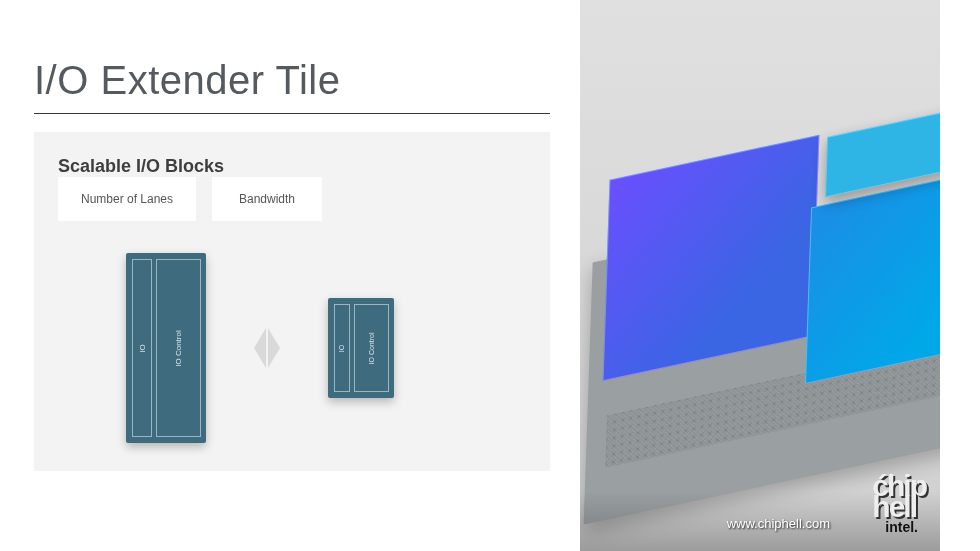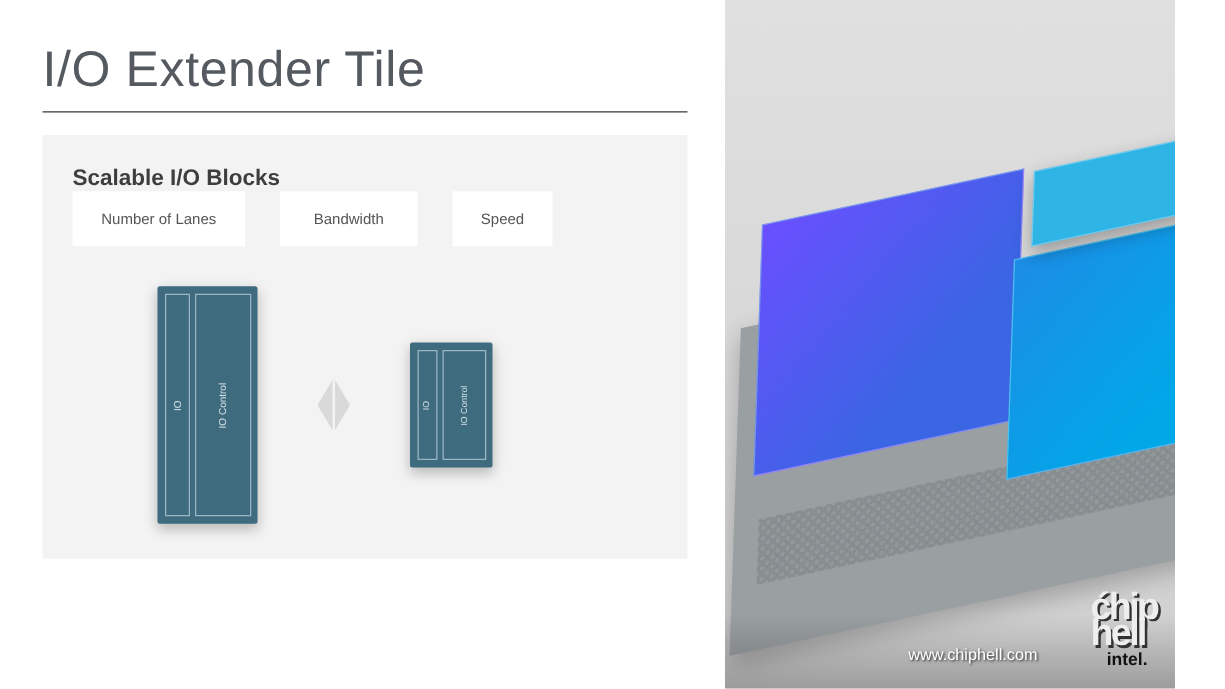--- a/index.html
+++ b/index.html
@@ -1,25 +1,25 @@
 <!DOCTYPE html>
 <html><head>
 <meta charset="utf-8">
 <style>
   * { box-sizing: border-box; margin: 0; padding: 0; }
   html, body { width: 980px; height: 551px; overflow: hidden; font-family: Arial, Helvetica, sans-serif; }
   body { display: flex; background: #fff; }
   .left-col { width: 580px; height: 551px; background: #fff; padding: 34px 30px 0 34px; position: relative; }
   .right-col { width: 360px; height: 551px; background: linear-gradient(180deg,#e0e0e1 0%,#d0d0d1 100%); position: relative; overflow: hidden; }
   .title { font-size: 40px; font-weight: 300; color: #545a60; letter-spacing: 0.5px; display: flex; align-items: baseline; }
-  .title .ioslash { margin-right: 2px; }
+  .title .ioslash { margin-right: 2px; margin-top: 24px; }
   .title-underline { height: 1px; background: #353a3f; margin-top: 10px; margin-bottom: 18px; width: 100%; }
   .panel { background: #f3f3f3; padding: 24px 24px 28px 24px; width: 100%; }
   .panel-title { font-size: 18px; color: #3e3e3e; font-weight: 600; }
-  .blocks-row { display: flex; gap: 28px; }
+  .blocks-row { display: flex; gap: 16px; }
   .white-block { background: #fff; height: 44px; display: flex; align-items: center; justify-content: center; font-size: 12px; color: #555; }
   .white-block.lanes { width: 138px; }
   .white-block.bandwidth { width: 120px; }
   .white-block.protocol { width: 110px; }
   .white-block.speed { width: 80px; }
   .chips-row { display: flex; align-items: center; gap: 48px; margin-top: 32px; padding-left: 68px; }
   .chip { background: #3f6b7e; border-radius: 2px; padding: 6px; display: flex; gap: 4px; box-shadow: 0 4px 10px rgba(0,0,0,0.25); }
   .chip.large { width: 80px; height: 190px; }
   .chip.small { width: 66px; height: 100px; }
   .chip-inner { border: 1px solid #9ab6c1; display: flex; align-items: center; justify-content: center; }
@@ -56,21 +56,20 @@
   <h1 class="title">
     <span class="ioslash">I/O Extender Tile</span>
   </h1>
   <div class="title-underline"></div>
 
   <div class="panel">
     <div class="panel-title">Scalable I/O Blocks</div>
     <div class="blocks-row">
       <div class="white-block lanes">Number of Lanes</div>
       <div class="white-block protocol">Bandwidth</div>
-      <div class="white-block speed">Speed</div>
     </div>
 
     <div class="chips-row">
       <div class="chip large">
         <div class="chip-inner io">
             <span class="chip-label">IO</span>
           </div>
         <div class="chip-inner control">
             <span class="chip-label">IO Control</span>
           </div>

